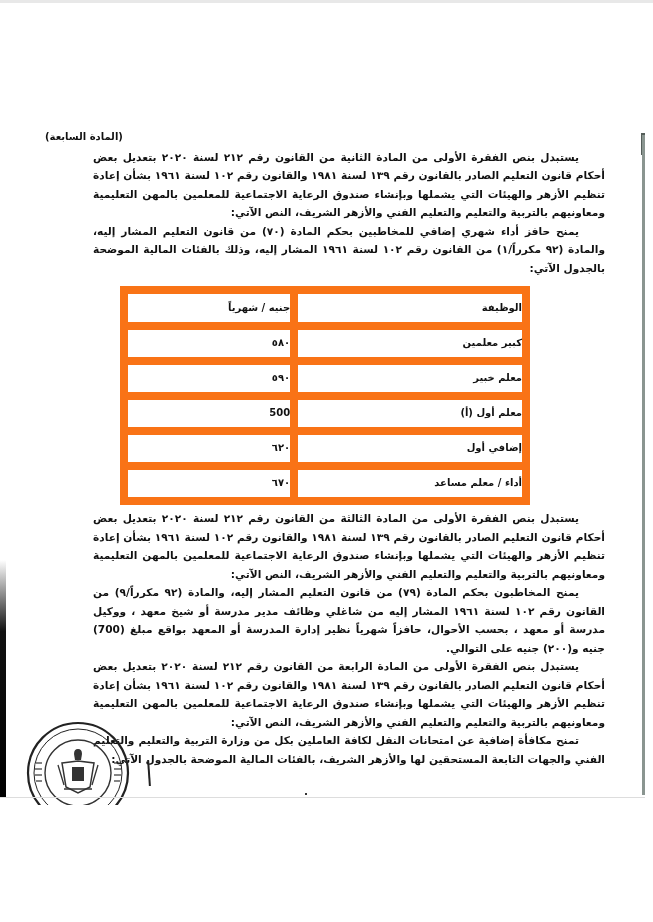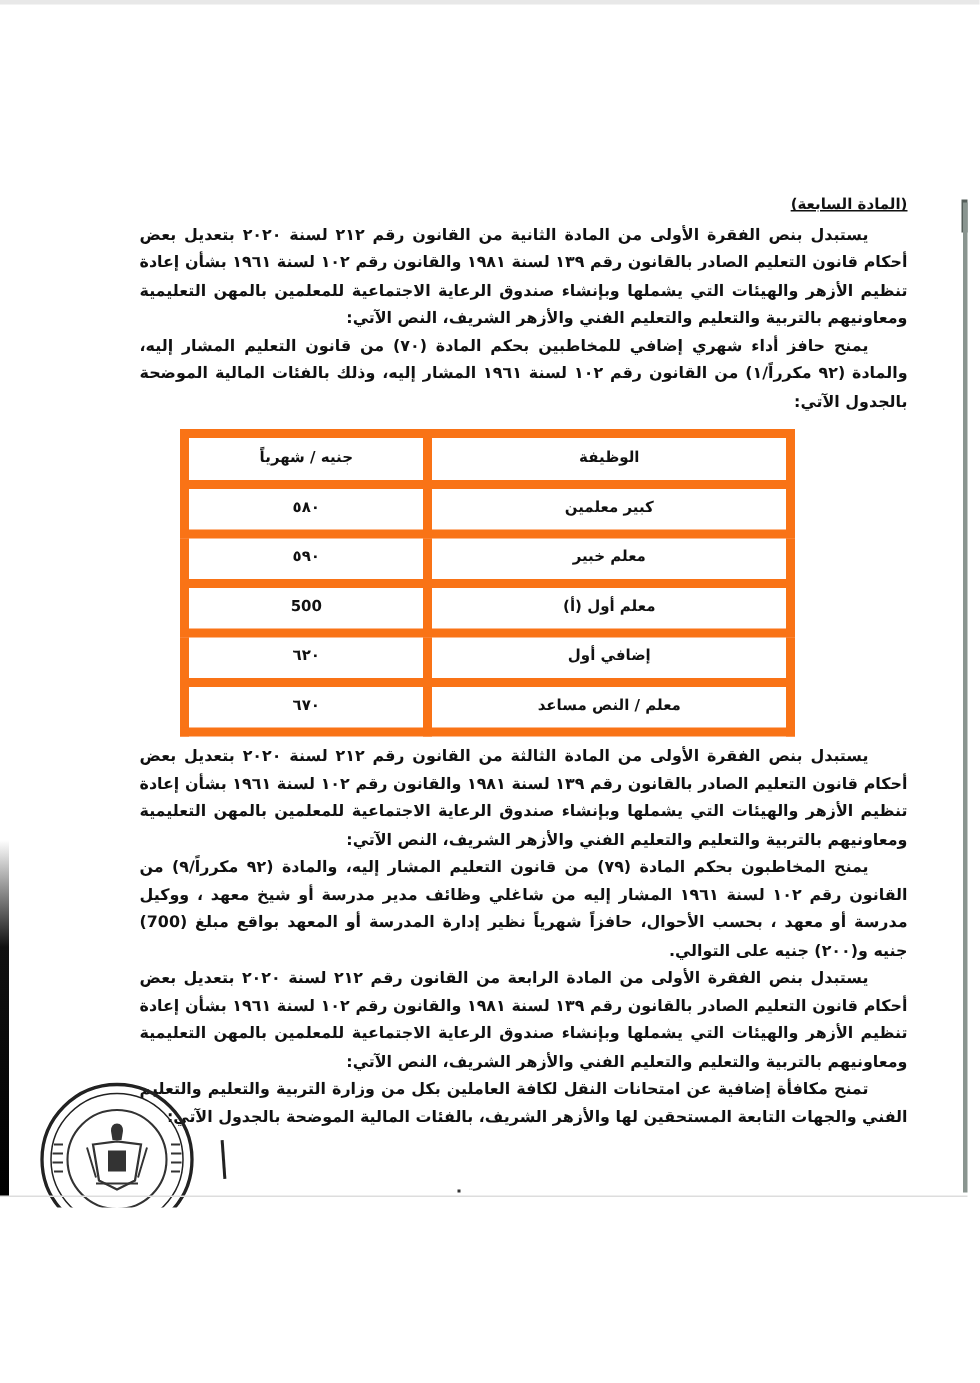--- a/index.html
+++ b/index.html
@@ -9,30 +9,30 @@
   }
   .page-top { position: absolute; left: 0; top: 0; width: 653px; height: 3px; background: #e8e8e8; }
   .right-bar { position: absolute; left: 642px; top: 135px; width: 3px; height: 660px; background: #8a9590; }
   .right-bar-top { position: absolute; left: 641px; top: 133px; width: 4px; height: 22px; background: #555e5a; }
   .left-bar { position: absolute; left: 0; top: 560px; width: 6px; height: 238px;
     background: linear-gradient(to bottom, rgba(0,0,0,0) 0%, #111 30%, #000 100%); }
   .doc {
     position: absolute; left: 45px; top: 128px; width: 560px; direction: rtl; text-align: justify;
     font-size: 10.6px; line-height: 18.5px; font-weight: bold;
   }
-  .heading { text-align: right; font-size: 10px; margin: 0 0 1px 0; text-decoration: underline; }
+  .heading { text-align: left; font-size: 10px; margin: 0 0 1px 0; }
   .para { margin: 0; text-indent: 26px; }
   .para-sub { margin: 0; text-indent: 26px; }
   .last-line { text-align-last: right; margin-left: 48px; }
   table.grid {
     direction: rtl; border-collapse: collapse; width: 410px; margin: 9px auto 4px auto;
     font-size: 10px; font-weight: bold;
   }
   table.grid td, table.grid th {
-    border: 6px solid #f97316; height: 27px; text-align: center; padding: 0; font-weight: bold;
+    border: 8px solid #f97316; height: 27px; text-align: right; padding: 0; font-weight: bold;
   }
   table.grid th { height: 28px; }
   .stamp { position: absolute; left: 22px; top: 715px; width: 112px; height: 90px; overflow: hidden; }
   .dash { position: absolute; left: 148px; top: 760px; width: 2px; height: 26px; background: #222; transform: rotate(-4deg); }
   .dot { position: absolute; left: 305px; top: 793px; width: 2px; height: 2px; background: #333; }
   .page-bottom { position: absolute; left: 0; top: 797px; width: 645px; height: 1px; background: #ddd; }
 </style>
 </head>
 <body>
 
@@ -67,21 +67,21 @@
       </tr>
       <tr>
         <td>معلم أول (أ)</td>
         <td>500</td>
       </tr>
       <tr>
         <td>إضافي أول</td>
         <td>٦٢٠</td>
       </tr>
       <tr>
-        <td>معلم / النص مساعد</td>
+        <td>أداء / معلم مساعد</td>
         <td>٦٧٠</td>
       </tr>
     </tbody>
   </table>
 
   <section>
     <p class="para last-line">يستبدل بنص الفقرة الأولى من المادة الثالثة من القانون رقم ٢١٢ لسنة ٢٠٢٠ بتعديل بعض أحكام قانون التعليم الصادر بالقانون رقم ١٣٩ لسنة ١٩٨١ والقانون رقم ١٠٢ لسنة ١٩٦١ بشأن إعادة تنظيم الأزهر والهيئات التي يشملها وبإنشاء صندوق الرعاية الاجتماعية للمعلمين بالمهن التعليمية ومعاونيهم بالتربية والتعليم والتعليم الفني والأزهر الشريف، النص الآتي:</p>
     <p class="para-sub last-line">يمنح المخاطبون بحكم المادة (٧٩) من قانون التعليم المشار إليه، والمادة (٩٢ مكرراً/٩) من القانون رقم ١٠٢ لسنة ١٩٦١ المشار إليه من شاغلي وظائف مدير مدرسة أو شيخ معهد ، ووكيل مدرسة أو معهد ، بحسب الأحوال، حافزاً شهرياً نظير إدارة المدرسة أو المعهد بواقع مبلغ (700) جنيه و(٢٠٠) جنيه على التوالي.</p>
   </section>
 

